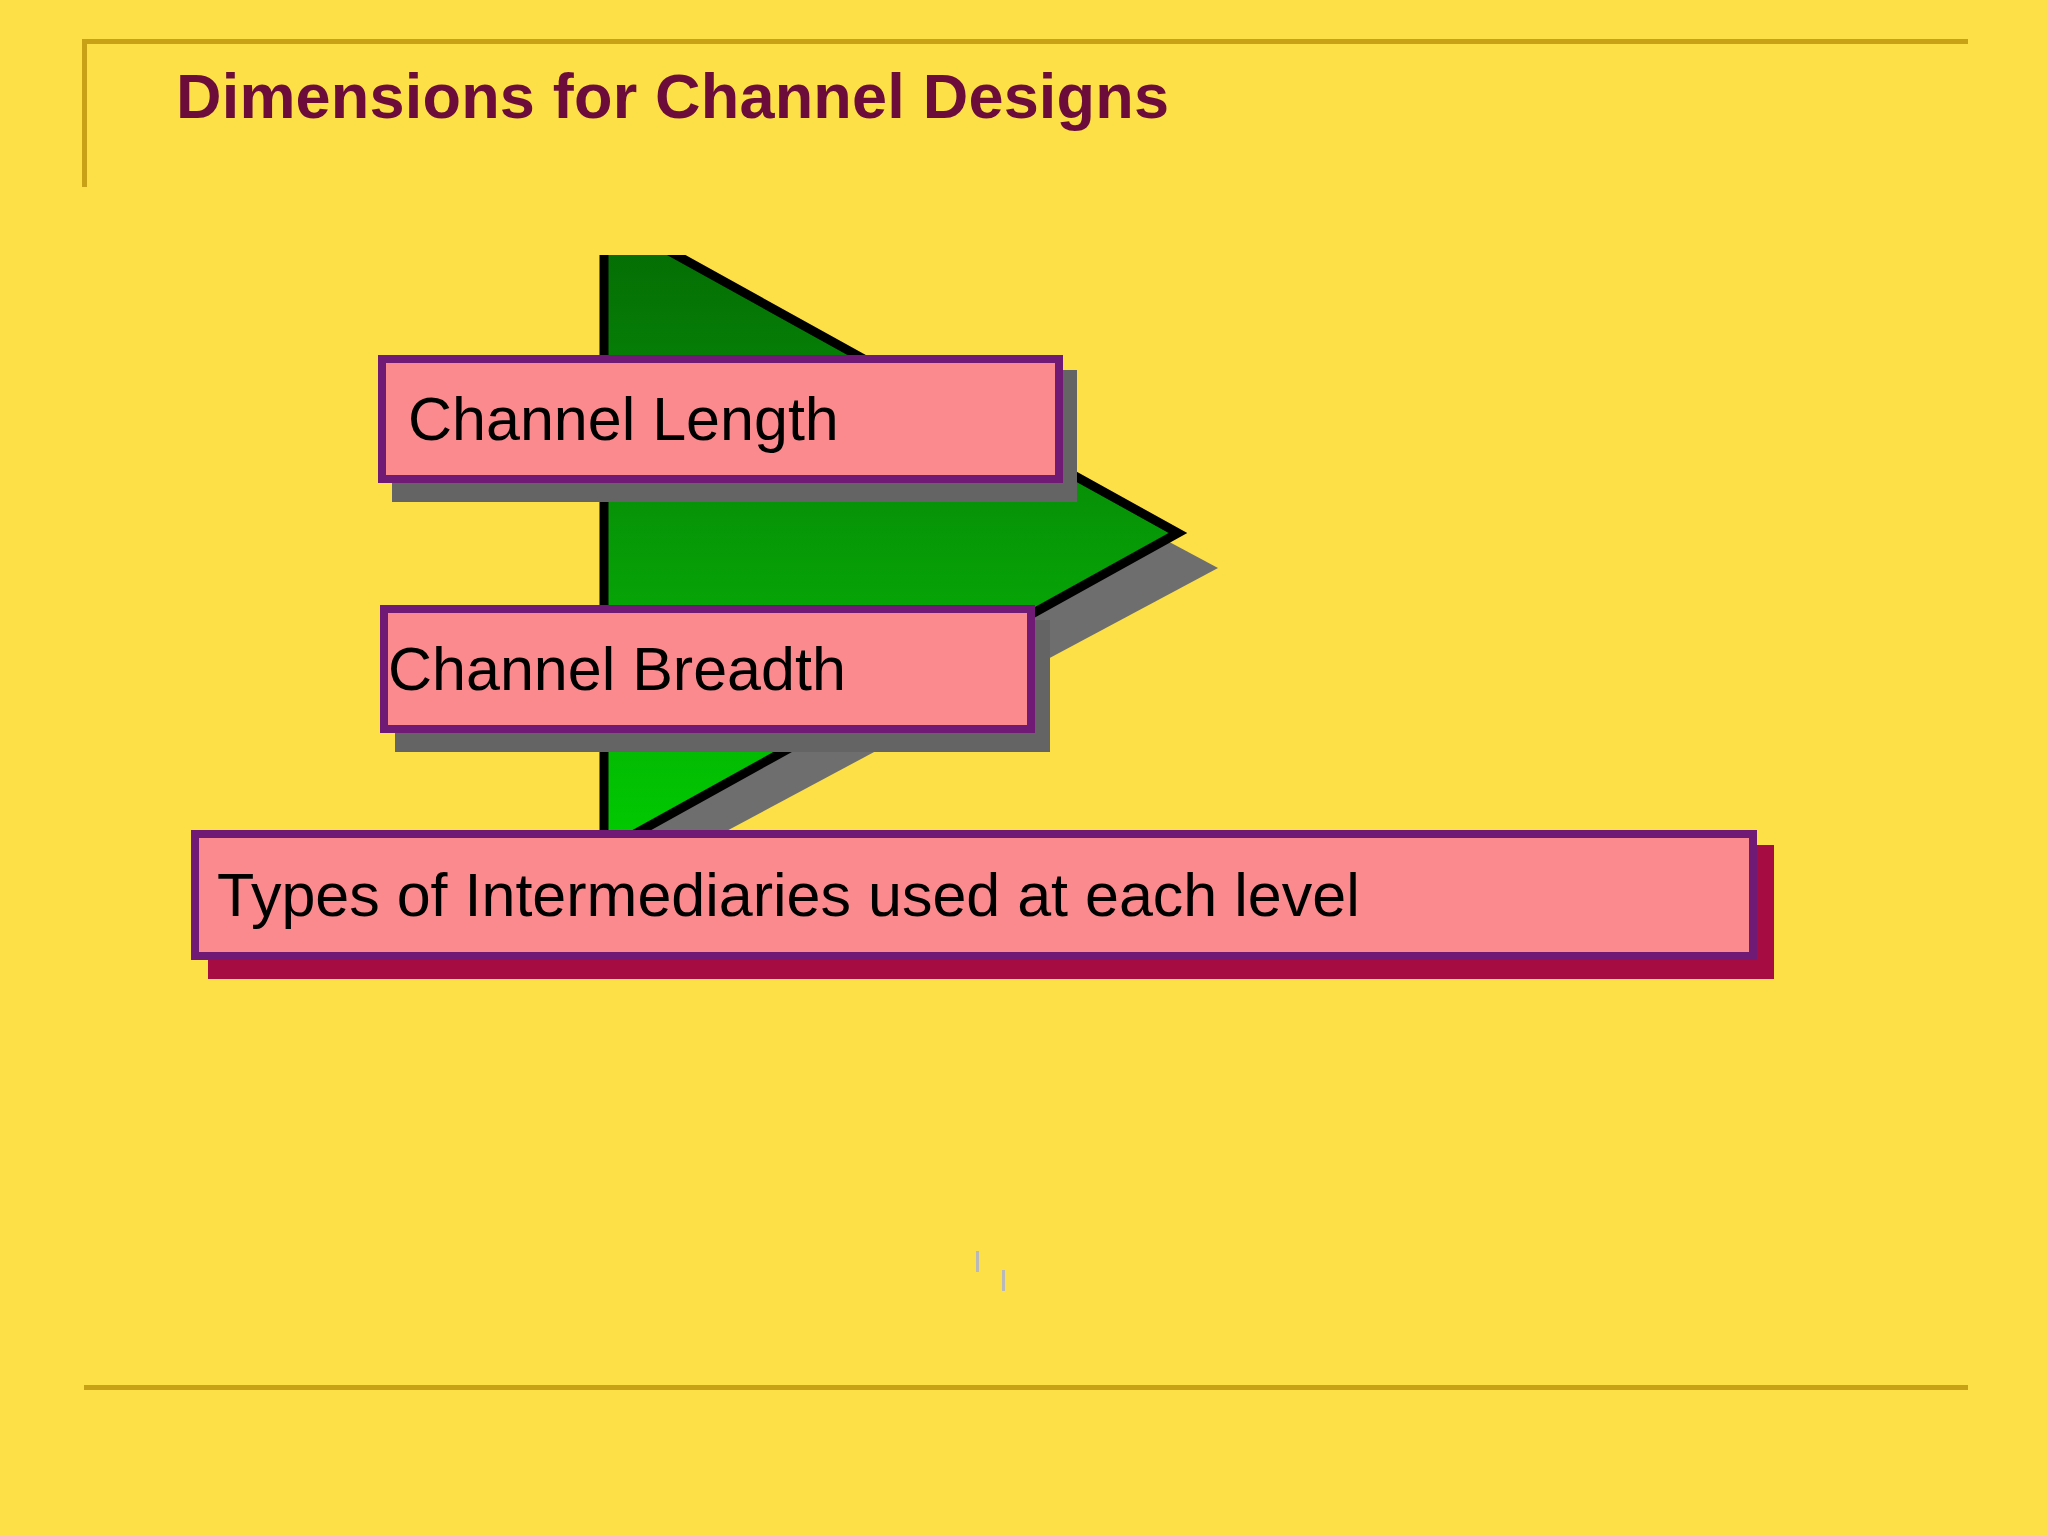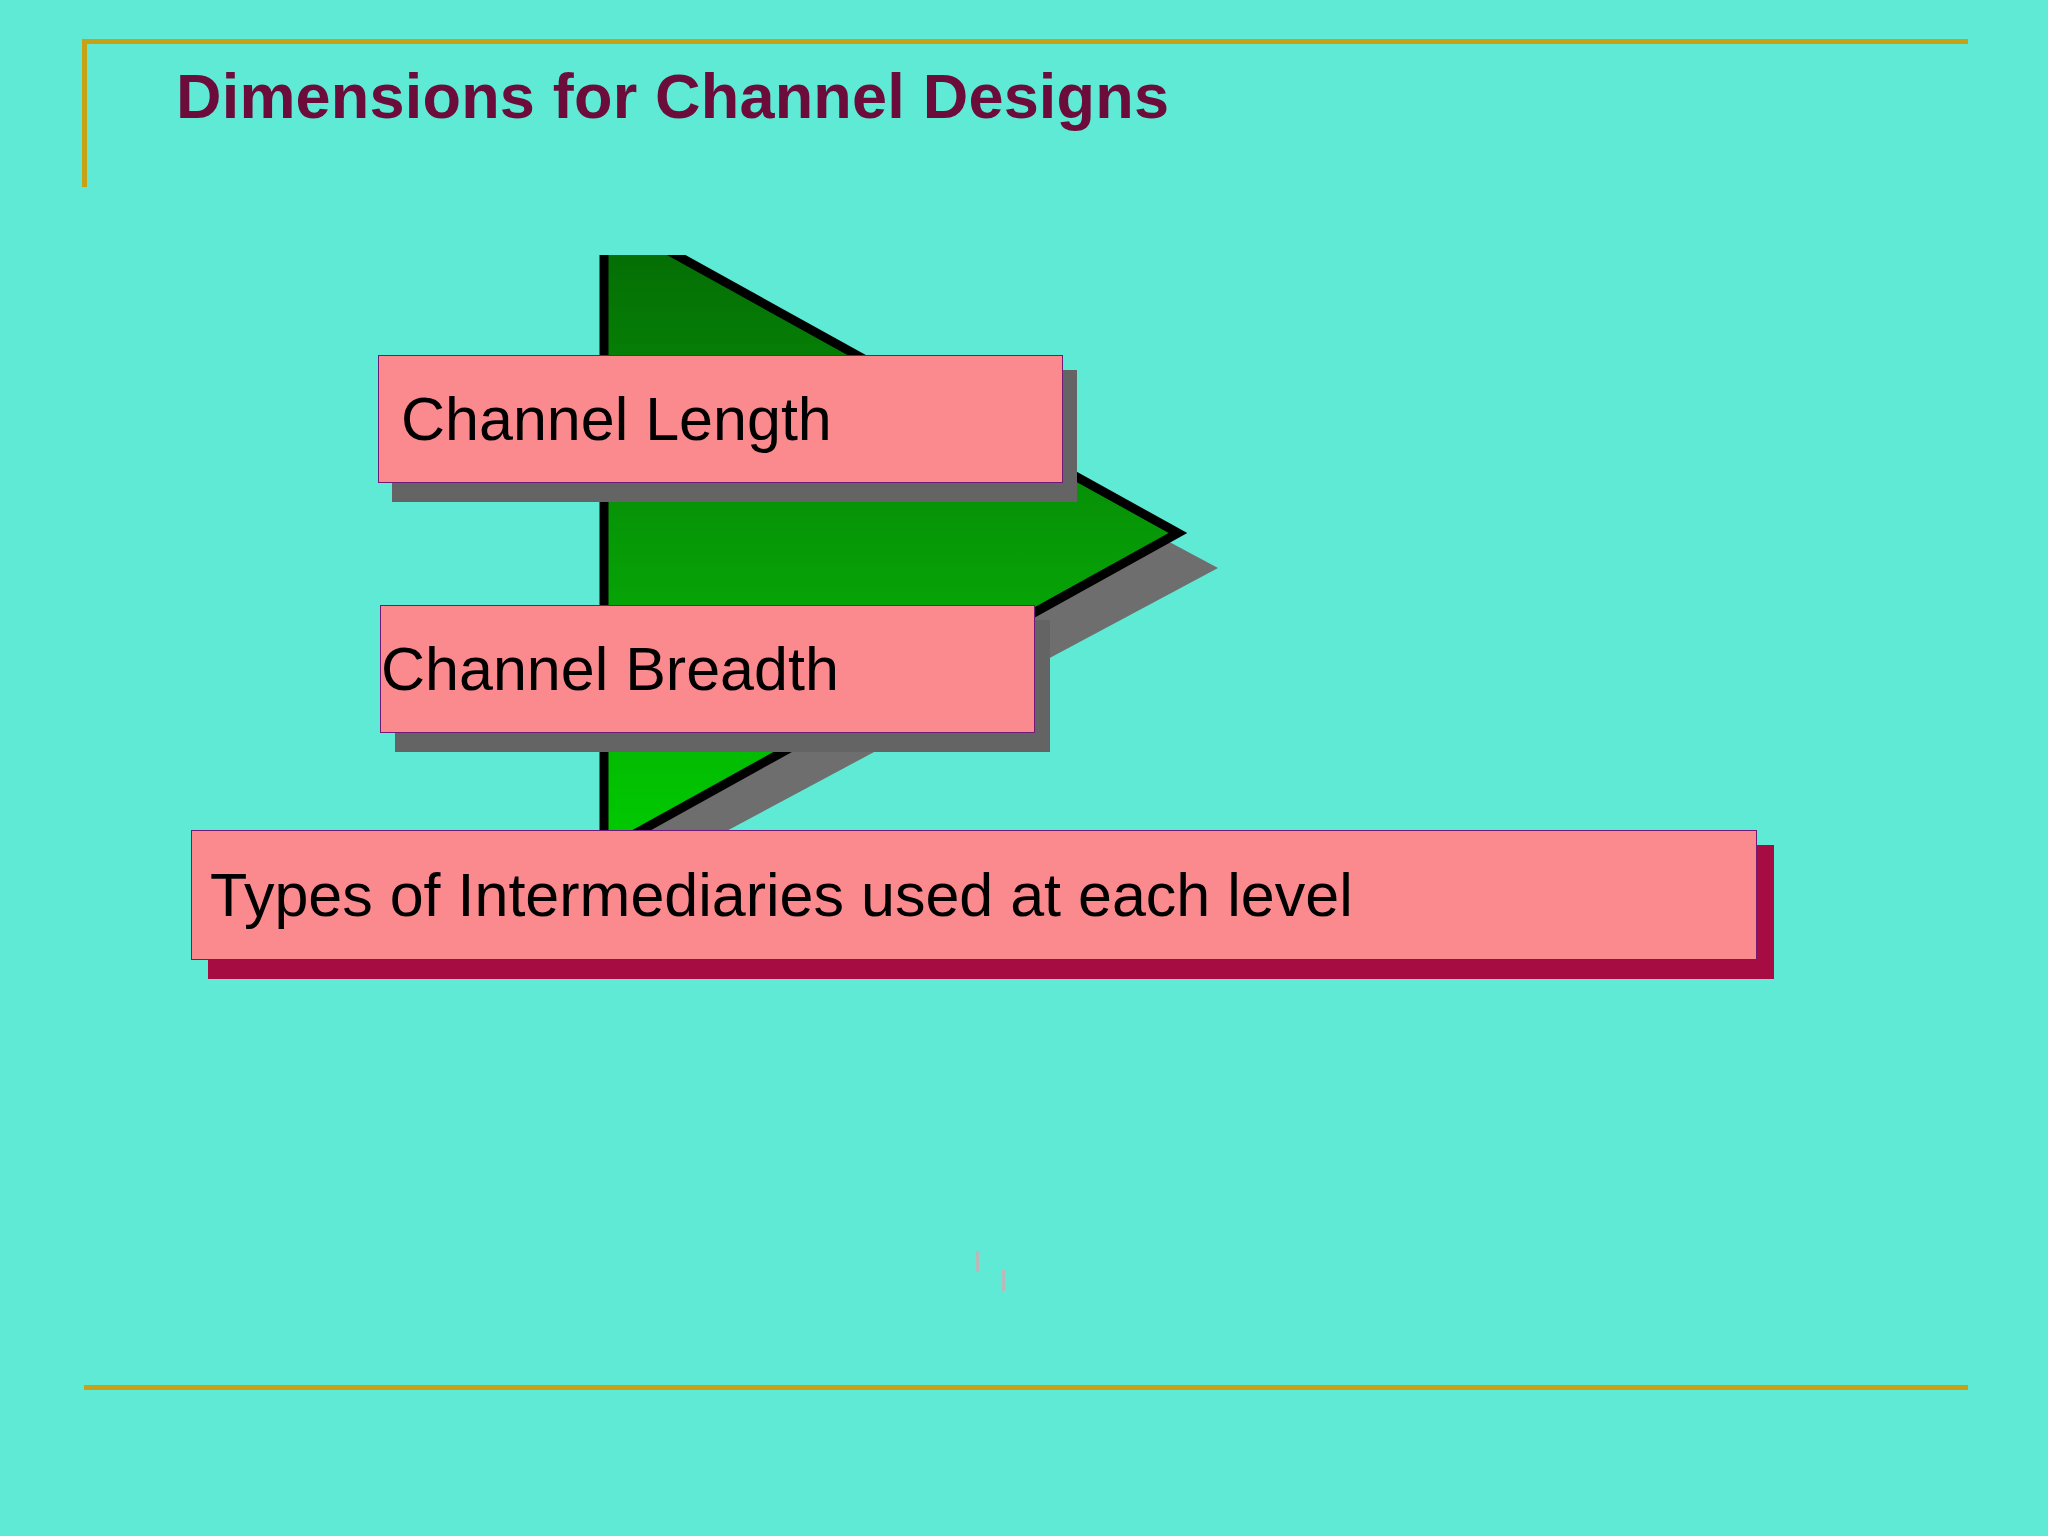--- a/index.html
+++ b/index.html
@@ -12,21 +12,21 @@
     height: 1536px;
     position: relative;
     overflow: hidden;
     font-family: "Liberation Sans", sans-serif;
   }
 
   
   #slide {
     position: absolute;
     inset: 0;
-    background: #5eead4;
+    background: #fde047;
   }
 
   
   .title-rule-top {
     position: absolute;
     left: 82px;
     top: 39px;
     width: 1886px;
     height: 5px;
     background: #c8a116;
@@ -70,21 +70,21 @@
     width: 760px;
     height: 840px;
   }
   .arrow-wrap svg { display: block; }
 
   
   .bar {
     position: absolute;
     box-sizing: border-box;
     background: #fb8a8e;
-    border: 1px solid #701a75;
+    border: 8px solid #701a75;
     display: flex;
     align-items: center;
     color: #000000;
     font-weight: 400;
   }
   .bar-shadow {
     position: absolute;
     background: #646464;
   }
   .bar-shadow-crimson {

